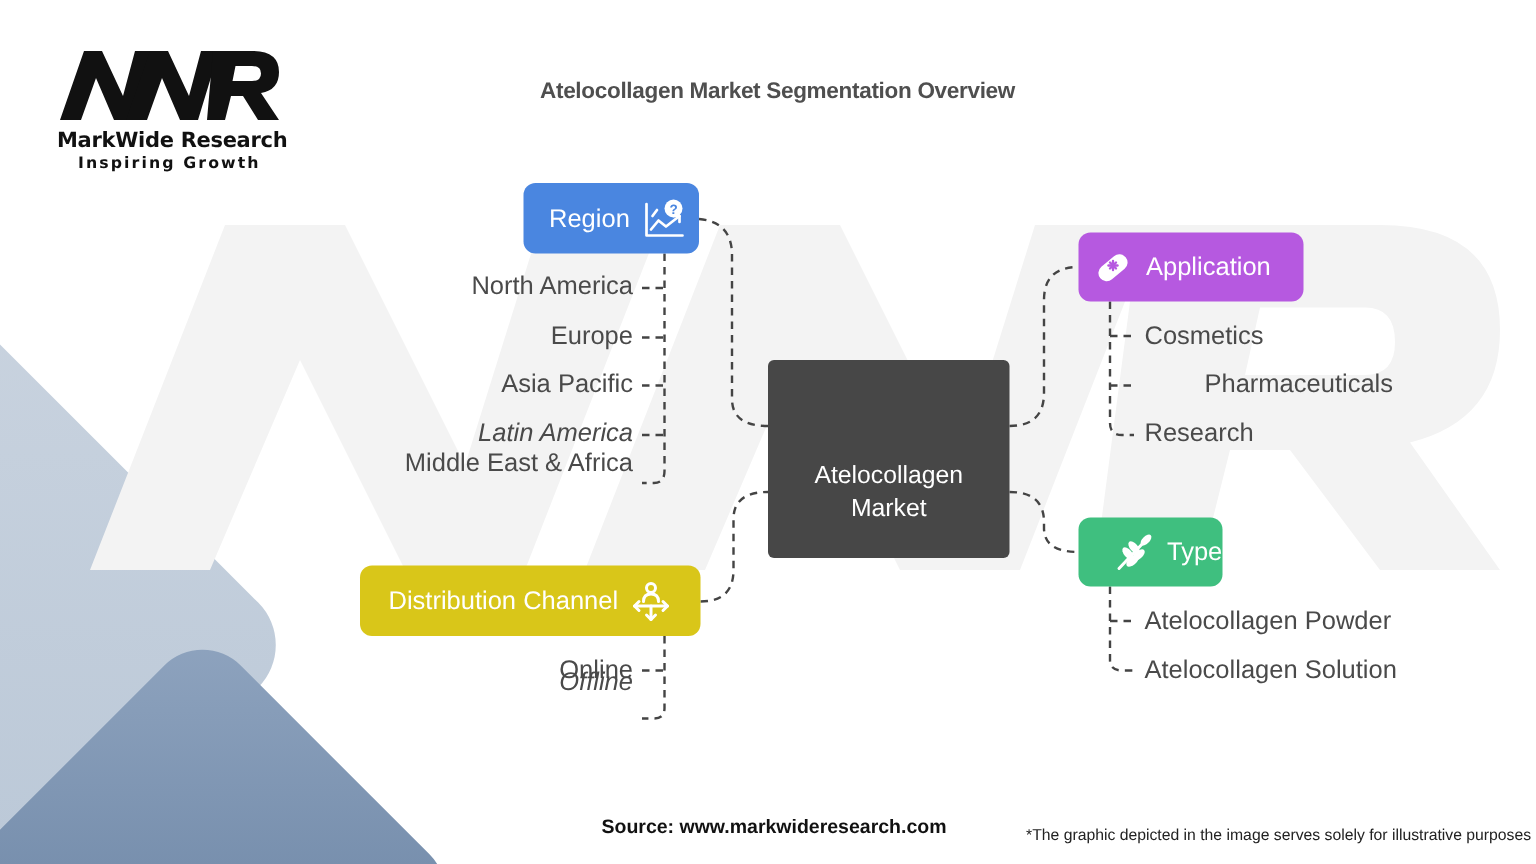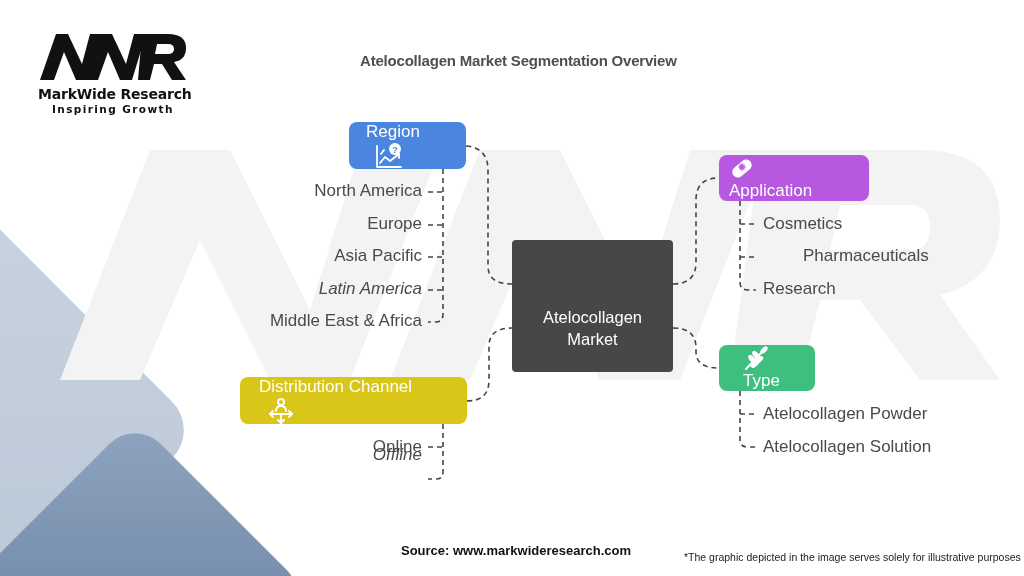--- a/index.html
+++ b/index.html
@@ -33,21 +33,21 @@
     font-family:"DejaVu Sans", sans-serif; font-weight:bold; font-size:10.5px;
     color:#111; position:absolute; left:14px; top:73px; letter-spacing:1.4px; white-space:nowrap;
   }
   .title {
     position:absolute; left:360px; top:52px; font-size:15px; font-weight:bold;
     color:#4f4f4f; white-space:nowrap; letter-spacing:-0.2px;
   }
   
   .cat {
     position:absolute; border-radius:8px; color:#fff; font-size:17px;
-    display:flex; align-items:flex-start; box-sizing:border-box;flex-direction:column;
+    display:flex; align-items:center; box-sizing:border-box;
   }
   .cat .lbl { white-space:nowrap; }
   .cat svg { flex:none; }
   .center {
     position:absolute; left:512px; top:240px; width:161px; height:132px;
     background:#474747; border-radius:4px; color:#fff; font-size:16.5px;
     display:flex; align-items:center; justify-content:center; text-align:center;
     line-height:22px; padding-top:44px; box-sizing:border-box;
   }
   .item {
@@ -128,21 +128,21 @@
       <path d="M7,12 L10,8"></path>
     </g>
     <circle cx="21" cy="7" r="6" fill="#fff"></circle>
     <text x="21" y="10.5" font-size="9" font-weight="bold" text-anchor="middle" fill="#4a86e0" font-family="Liberation Sans, sans-serif">?</text>
   </svg>
 </div>
 <div class="item r" style="right:602px; top:181px;">North America</div>
 <div class="item r" style="right:602px; top:214px;">Europe</div>
 <div class="item r" style="right:602px; top:246px;">Asia Pacific</div>
 <div class="item r" style="right:602px; top:279px;font-style:italic;">Latin America</div>
-<div class="item r" style="right:602px; top:311px;margin-left:32px;">Middle East &amp; Africa</div>
+<div class="item r" style="right:602px; top:299px;margin-left:32px;">Middle East &amp; Africa</div>
 
 <div class="cat" style="left:240px; top:377px; width:227px; height:47px; background:#d9c619; padding-left:19px;">
   <span class="lbl">Distribution Channel</span>
   <svg width="28" height="28" viewBox="0 0 28 28" style="margin-left:8px;">
     <g fill="none" stroke="#fff" stroke-width="2" stroke-linecap="round" stroke-linejoin="round">
       <circle cx="14" cy="5" r="3"></circle>
       <path d="M9,14 Q9,9 14,9 Q19,9 19,14"></path>
       <path d="M3,17 L25,17"></path>
       <path d="M6,14 L3,17 L6,20"></path>
       <path d="M22,14 L25,17 L22,20"></path>

